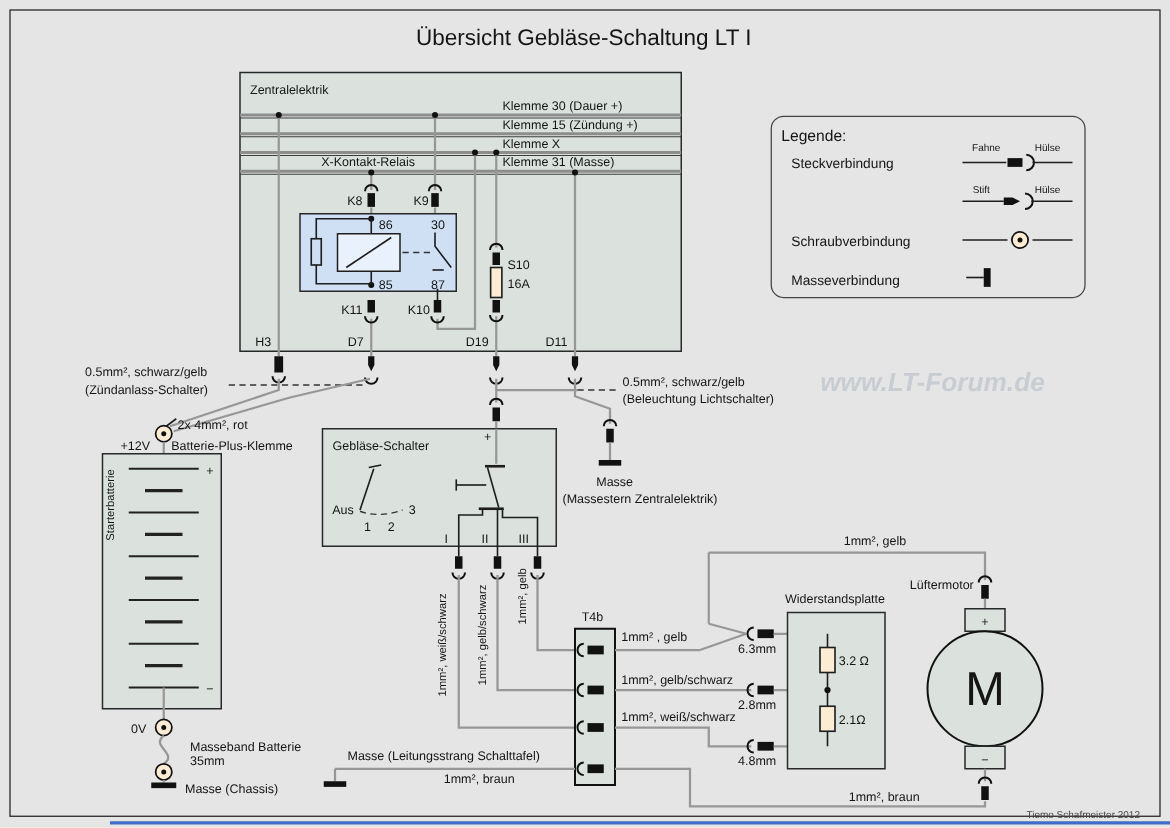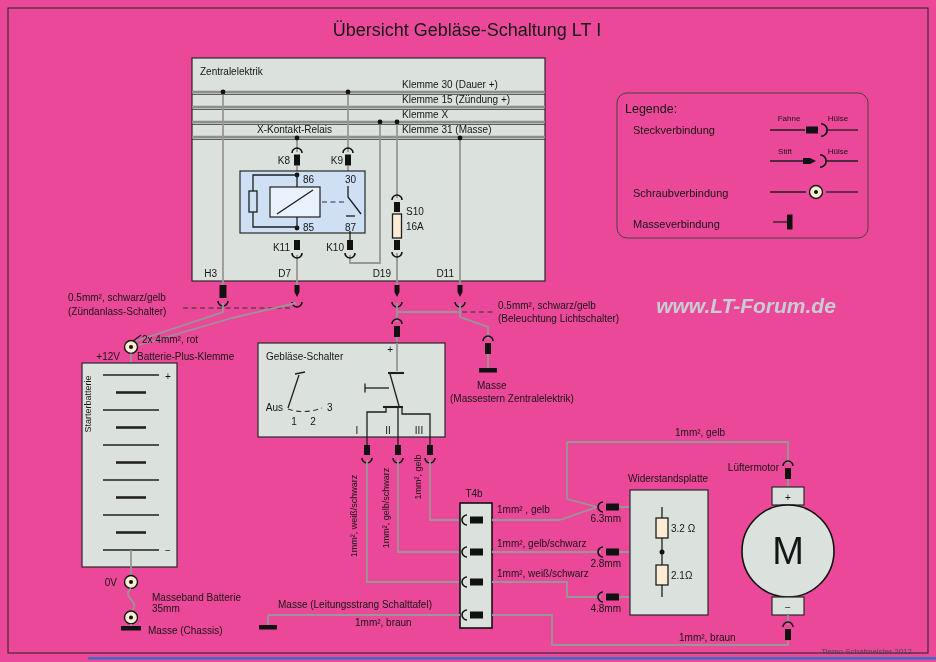--- a/index.html
+++ b/index.html
@@ -1,16 +1,16 @@
 <!DOCTYPE html>
 <html><head>
 <meta charset="utf-8">
 <style>
   html,body{margin:0;padding:0;background:#fdecd4;}
-  .canvas{position:relative;width:936px;height:662px;background:#ec4899;overflow:hidden;}
+  .canvas{position:relative;width:936px;height:662px;background:#e5e5e5;overflow:hidden;}
   svg{display:block}
   text{font-family:"Liberation Sans",sans-serif;fill:#151515}
   .t18{font-size:18px}
   .t12{font-size:12.5px}
   .t11{font-size:11px}
   .t10{font-size:10px}
   .t9{font-size:9px}
   .t8{font-size:8px}
   .mid{text-anchor:middle}
   .end{text-anchor:end}

